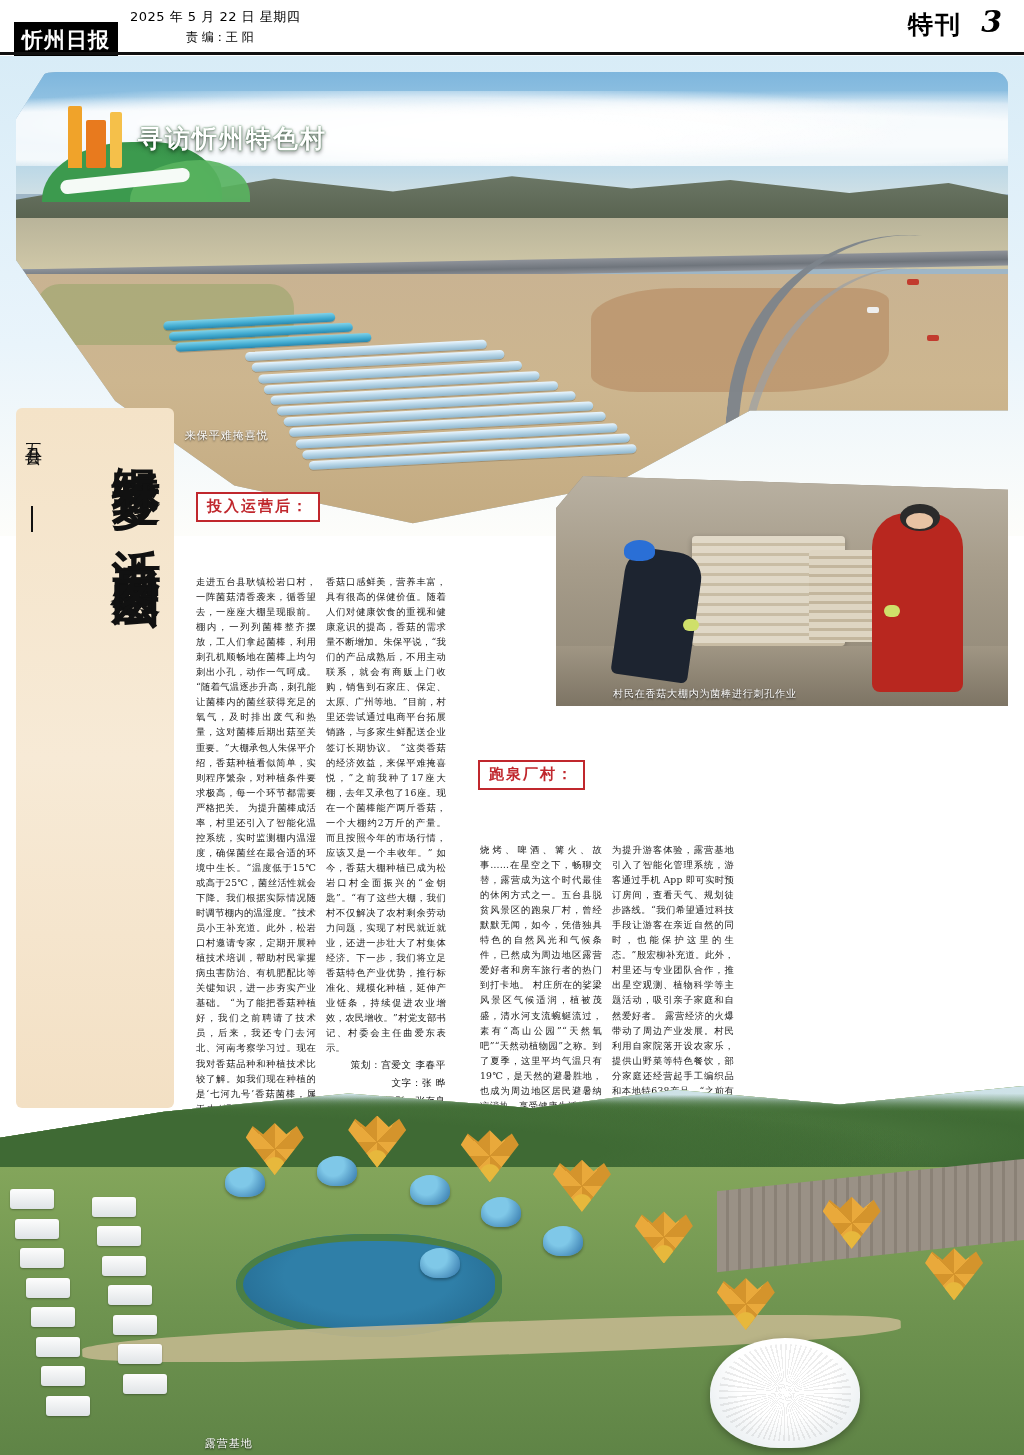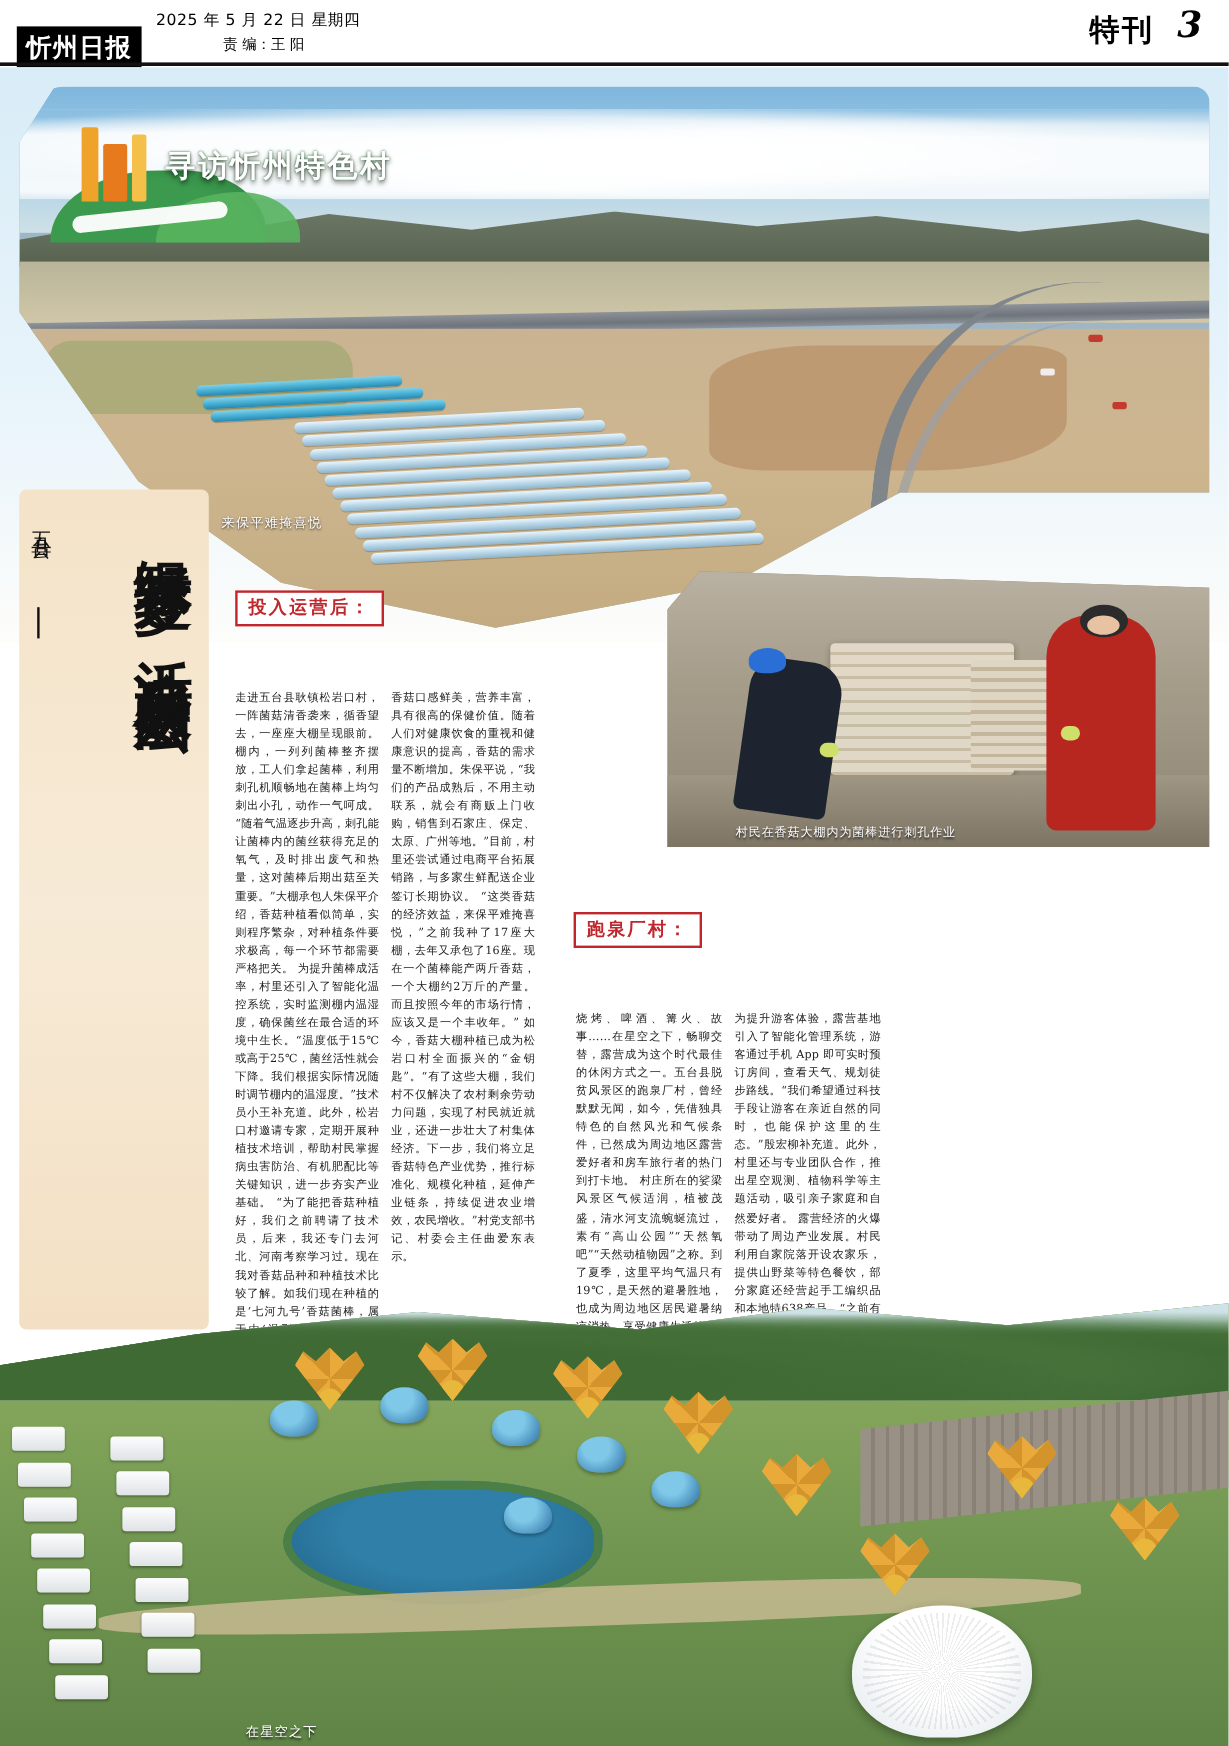--- a/index.html
+++ b/index.html
@@ -466,20 +466,26 @@
   <div class="main-title">绿野逐梦 活力乡村展宏图</div>
 
   <div class="tag" id="tag1">投入运营后：</div>
   <div class="col" id="a1c1">走进五台县耿镇松岩口村，一阵菌菇清香袭来，循香望去，一座座大棚呈现眼前。棚内，一列列菌棒整齐摆放，工人们拿起菌棒，利用刺孔机顺畅地在菌棒上均匀刺出小孔，动作一气呵成。
 “随着气温逐步升高，刺孔能让菌棒内的菌丝获得充足的氧气，及时排出废气和热量，这对菌棒后期出菇至关重要。”大棚承包人朱保平介绍，香菇种植看似简单，实则程序繁杂，对种植条件要求极高，每一个环节都需要严格把关。
 为提升菌棒成活率，村里还引入了智能化温控系统，实时监测棚内温湿度，确保菌丝在最合适的环境中生长。“温度低于15℃或高于25℃，菌丝活性就会下降。我们根据实际情况随时调节棚内的温湿度。”技术员小王补充道。此外，松岩口村邀请专家，定期开展种植技术培训，帮助村民掌握病虫害防治、有机肥配比等关键知识，进一步夯实产业基础。
 “为了能把香菇种植好，我们之前聘请了技术员，后来，我还专门去河北、河南考察学习过。现在我对香菇品种和种植技术比较了解。如我们现在种植的是‘七河九号’香菇菌棒，属于中‘温型’中低温型的品种，能很好适应本地气候。”朱保平说。</div>
   <div class="col" id="a1c2">香菇口感鲜美，营养丰富，具有很高的保健价值。随着人们对健康饮食的重视和健康意识的提高，香菇的需求量不断增加。朱保平说，“我们的产品成熟后，不用主动联系，就会有商贩上门收购，销售到石家庄、保定、太原、广州等地。”目前，村里还尝试通过电商平台拓展销路，与多家生鲜配送企业签订长期协议。
 “这类香菇的经济效益，来保平难掩喜悦，”之前我种了17座大棚，去年又承包了16座。现在一个菌棒能产两斤香菇，一个大棚约2万斤的产量。而且按照今年的市场行情，应该又是一个丰收年。”
 如今，香菇大棚种植已成为松岩口村全面振兴的“金钥匙”。“有了这些大棚，我们村不仅解决了农村剩余劳动力问题，实现了村民就近就业，还进一步壮大了村集体经济。下一步，我们将立足香菇特色产业优势，推行标准化、规模化种植，延伸产业链条，持续促进农业增效，农民增收。”村党支部书记、村委会主任曲爱东表示。</div>
+  <div class="credits">
+    <div>策划：宫爱文  李春平</div>
+    <div>文字：张  晔</div>
+    <div>摄影：张存良</div>
+    <div>设计：范  琛</div>
+  </div>
 
   <div class="photo-mush">
     <div class="pm-bg"></div>
     <div class="pm-stack"></div>
     <div class="pm-stack2"></div>
     <div class="pm-floor"></div>
     <div class="pm-worker1"></div>
     <div class="pm-hat"></div>
     <div class="pm-worker2"></div>
     <div class="pm-head2"></div>
@@ -532,16 +538,16 @@
     <div class="flower" style="left:24%;top:10%"></div>
     <div class="flower" style="left:34%;top:8%"></div>
     <div class="flower" style="left:45%;top:12%"></div>
     <div class="flower" style="left:54%;top:20%"></div>
     <div class="flower" style="left:62%;top:34%"></div>
     <div class="flower" style="left:70%;top:52%"></div>
     <div class="flower" style="right:14%;top:30%"></div>
     <div class="flower" style="right:4%;top:44%"></div>
 
     <div class="white-pav"></div>
-    <div class="pb-caption">在星空之下</div>
+    <div class="pb-caption">露营基地</div>
   </div>
 
 </div>
 
 </body></html>

